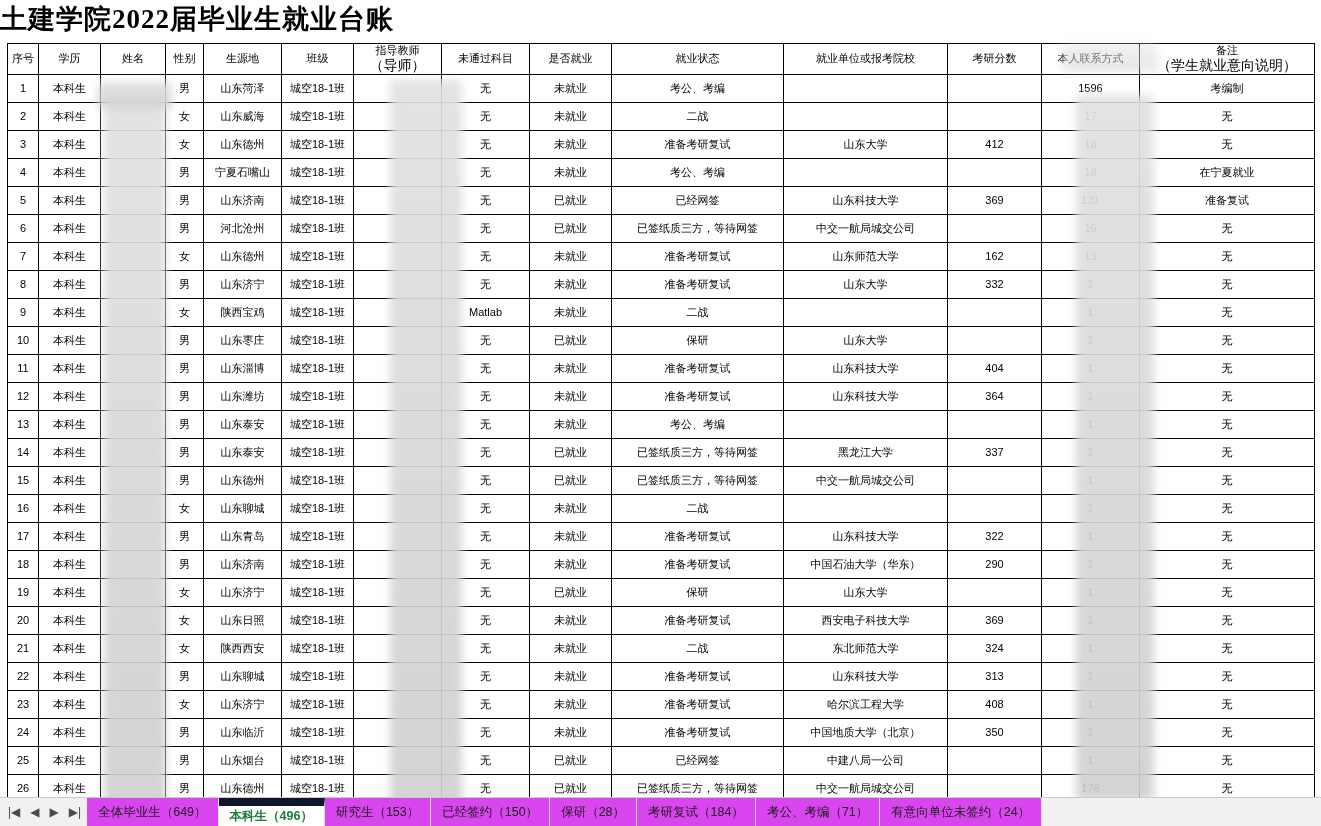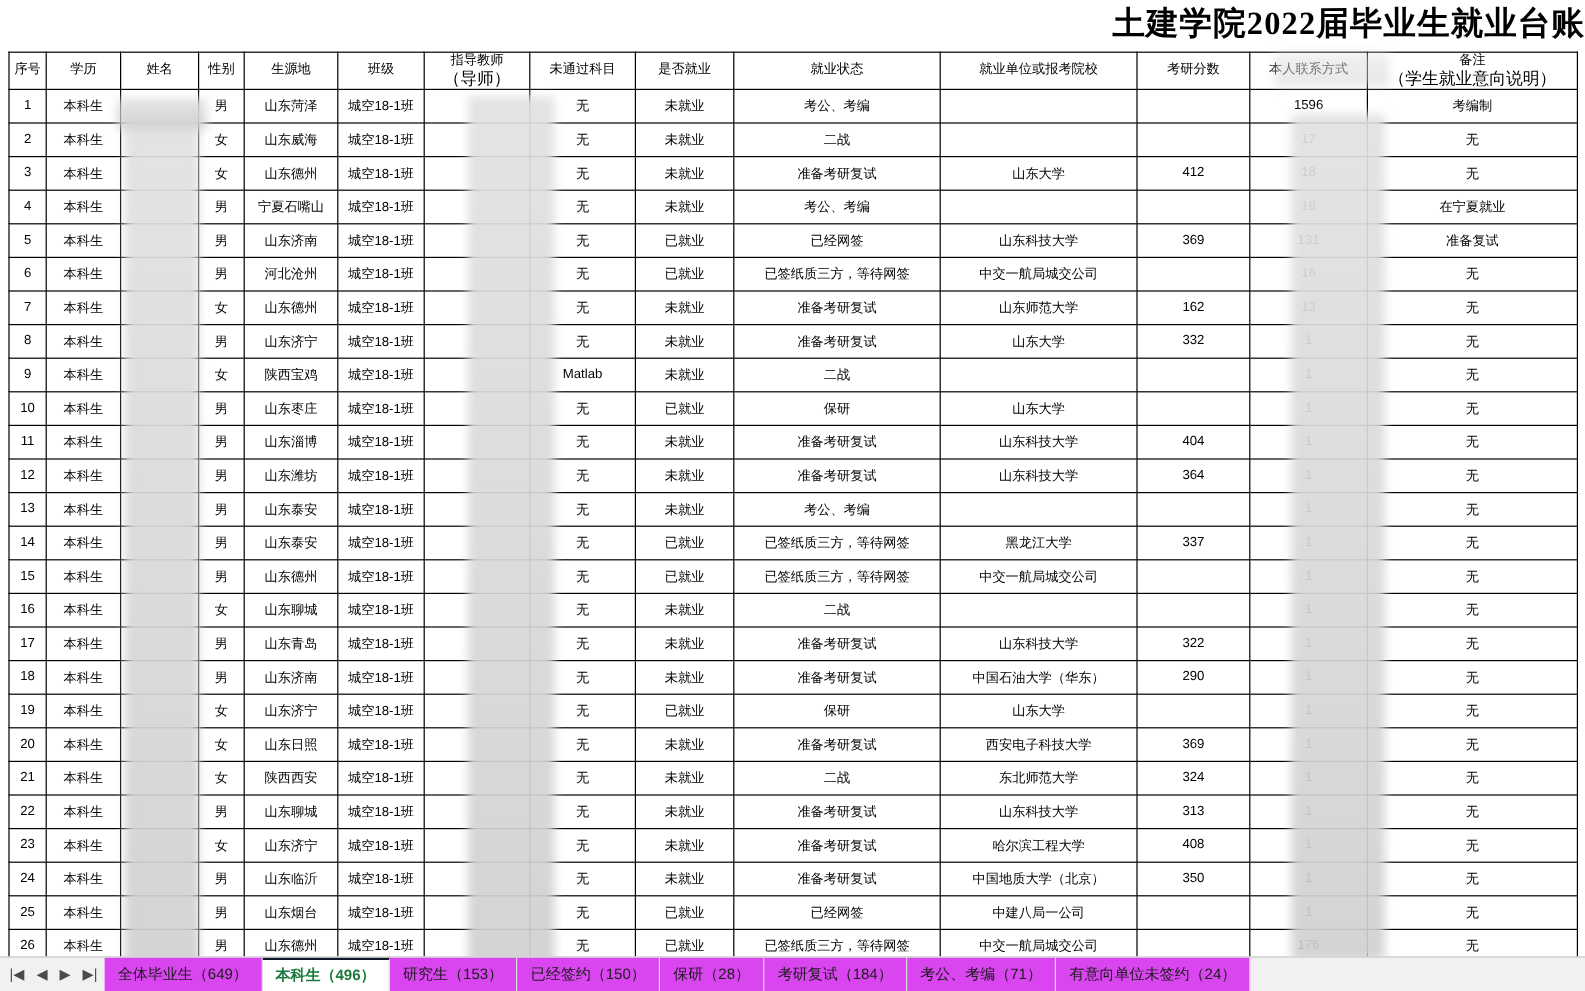--- a/index.html
+++ b/index.html
@@ -9,21 +9,21 @@
     font-family: "Liberation Sans", sans-serif;
   }
   #page {
     width: 1321px;
     height: 826px;
     position: relative;
     overflow: hidden;
     background: #ffffff;
   }
   .title {
-    text-align: right;
+    text-align: left;
     font-family: "Liberation Serif", serif;
     font-weight: bold;
     font-size: 27px;
     letter-spacing: 1px;
     color: #000;
     padding: 5px 0 8px 0;
     line-height: 1.1;
   }
   table.sheet {
     border-collapse: collapse;
@@ -120,21 +120,21 @@
     padding: 0 11px;
     color: #1a1a1a;
     border-right: 1px solid #dcdcdc;
     background: #d946ef;
     white-space: nowrap;
   }
   .tab.active {
     background: #ffffff;
     color: #1b7a3d;
     font-weight: bold;
-    border-top: 2px solid #0f172a;
+    border-top: 8px solid #0f172a;
   }
 </style>
 </head>
 <body>
 
 <div id="page">
 
   <div class="title">土建学院2022届毕业生就业台账</div>
 
   <table class="sheet">

